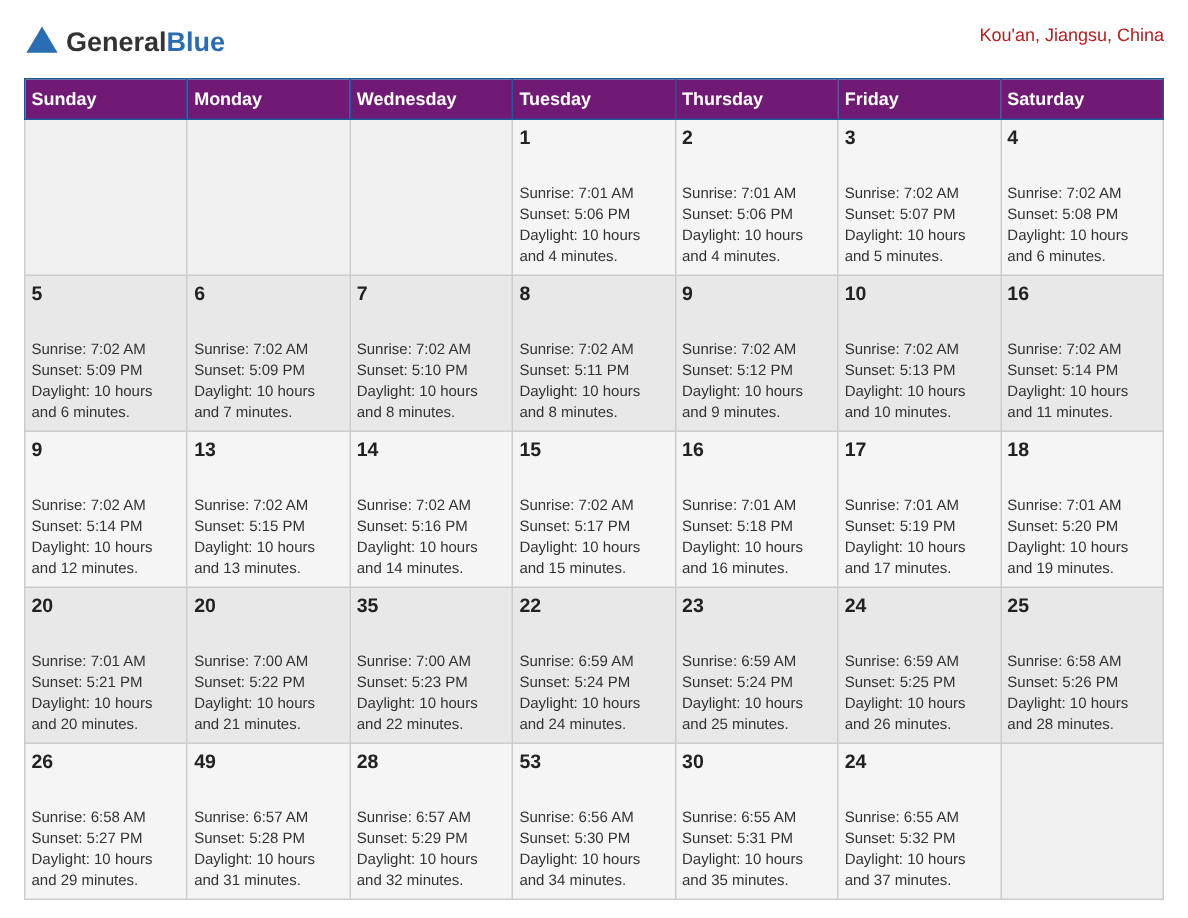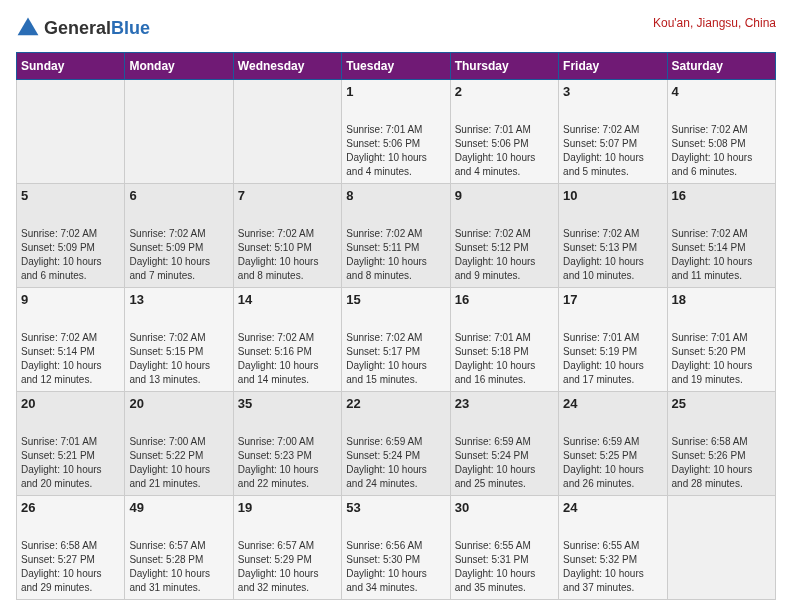--- a/index.html
+++ b/index.html
@@ -320,21 +320,21 @@
 and 29 minutes.</div>
         </td>
         <td>
           <div class="day-num">49</div>
           <div class="day-info" style="white-space: pre-line;">Sunrise: 6:57 AM
 Sunset: 5:28 PM
 Daylight: 10 hours
 and 31 minutes.</div>
         </td>
         <td>
-          <div class="day-num">19</div>
+          <div class="day-num">28</div>
           <div class="day-info" style="white-space: pre-line;">Sunrise: 6:57 AM
 Sunset: 5:29 PM
 Daylight: 10 hours
 and 32 minutes.</div>
         </td>
         <td>
           <div class="day-num">53</div>
           <div class="day-info" style="white-space: pre-line;">Sunrise: 6:56 AM
 Sunset: 5:30 PM
 Daylight: 10 hours

